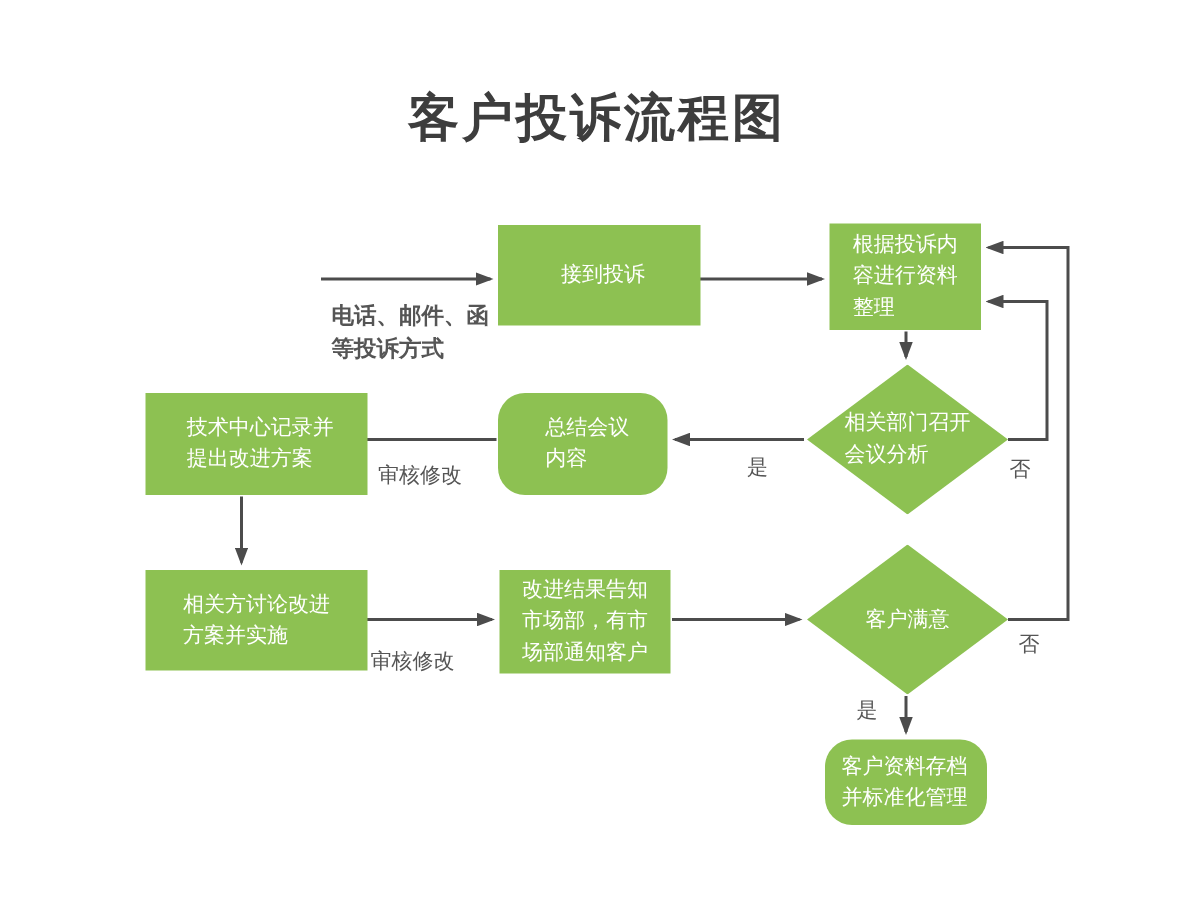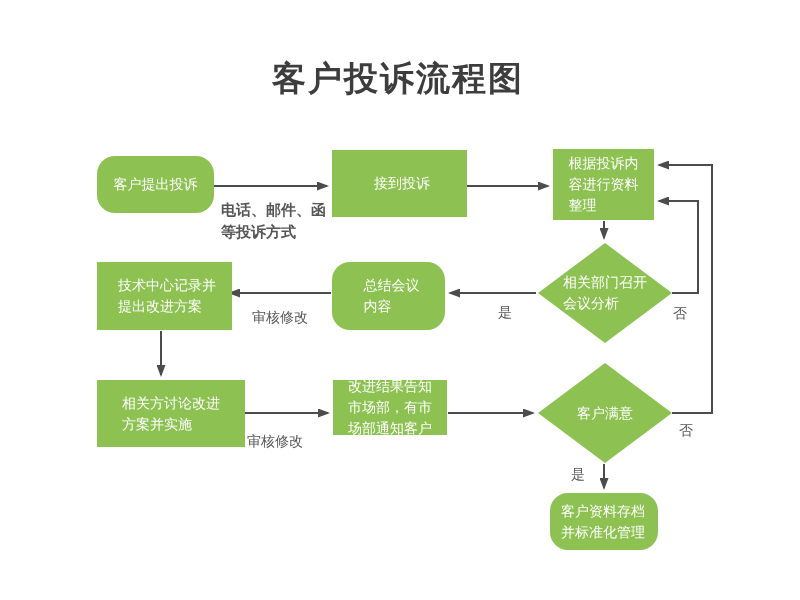--- a/index.html
+++ b/index.html
@@ -52,23 +52,20 @@
     <line class="wire" x1="536" y1="293" x2="450" y2="293" marker-end="url(#arrow)"></line>
     <line class="wire" x1="331" y1="293" x2="230" y2="293" marker-end="url(#arrow)"></line>
     <line class="wire" x1="161" y1="331" x2="161" y2="375" marker-end="url(#arrow)"></line>
     <line class="wire" x1="224" y1="413" x2="328" y2="413" marker-end="url(#arrow)"></line>
     <line class="wire" x1="448" y1="413" x2="533" y2="413" marker-end="url(#arrow)"></line>
     <line class="wire" x1="604" y1="464" x2="604" y2="488" marker-end="url(#arrow)"></line>
     <polyline class="wire" points="672,293 698,293 698,201 659,201" marker-end="url(#arrow)"></polyline>
     <polyline class="wire" points="672,413 712,413 712,165 659,165" marker-end="url(#arrow)"></polyline>
   </svg>
 
-  <div class="node rounded" style="left:97px;top:156px;width:117px;height:57px;">
-    <span class="node-text">客户提出投诉</span>
-  </div>
 
   <div class="node" style="left:332px;top:150px;width:135px;height:67px;padding-left:18px;">
     <span class="node-text">接到投诉</span>
   </div>
 
   <div class="node" style="left:553px;top:149px;width:101px;height:71px;">
     <span class="node-text">根据投诉内
 容进行资料
 整理</span>
   </div>
@@ -76,31 +73,31 @@
   <div class="node diamond" style="left:538px;top:243px;width:134px;height:100px;">
     <span class="node-text">相关部门召开
 会议分析</span>
   </div>
 
   <div class="node" style="left:332px;top:262px;width:113px;height:68px;padding-left:19px;border-radius:18px;">
     <span class="node-text">总结会议
 内容</span>
   </div>
 
-  <div class="node" style="left:97px;top:262px;width:135px;height:68px;padding-left:18px;">
+  <div class="node" style="left:97px;top:262px;width:148px;height:68px;padding-left:18px;">
     <span class="node-text">技术中心记录并
 提出改进方案</span>
   </div>
 
   <div class="node" style="left:97px;top:380px;width:148px;height:67px;">
     <span class="node-text">相关方讨论改进
 方案并实施</span>
   </div>
 
-  <div class="node" style="left:333px;top:380px;width:114px;height:55px;">
+  <div class="node" style="left:333px;top:380px;width:114px;height:69px;">
     <span class="node-text">改进结果告知
 市场部，有市
 场部通知客户</span>
   </div>
 
   <div class="node diamond centered" style="left:538px;top:363px;width:134px;height:100px;">
     <span class="node-text">客户满意</span>
   </div>
 
   <div class="node rounded" style="left:550px;top:493px;width:108px;height:57px;padding-left:11px;">

